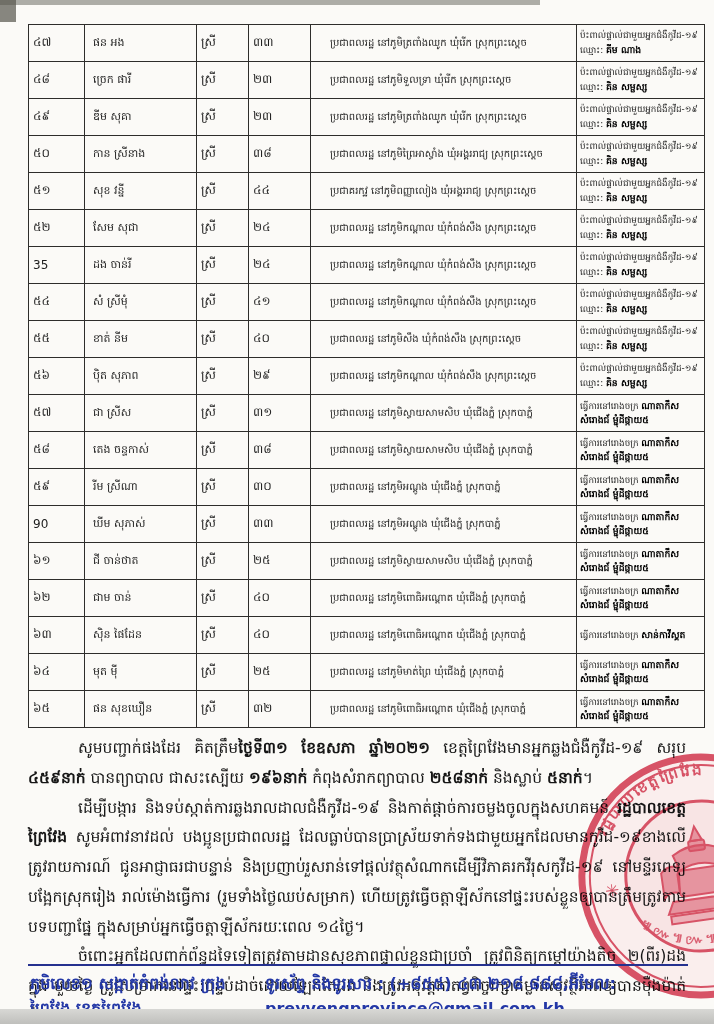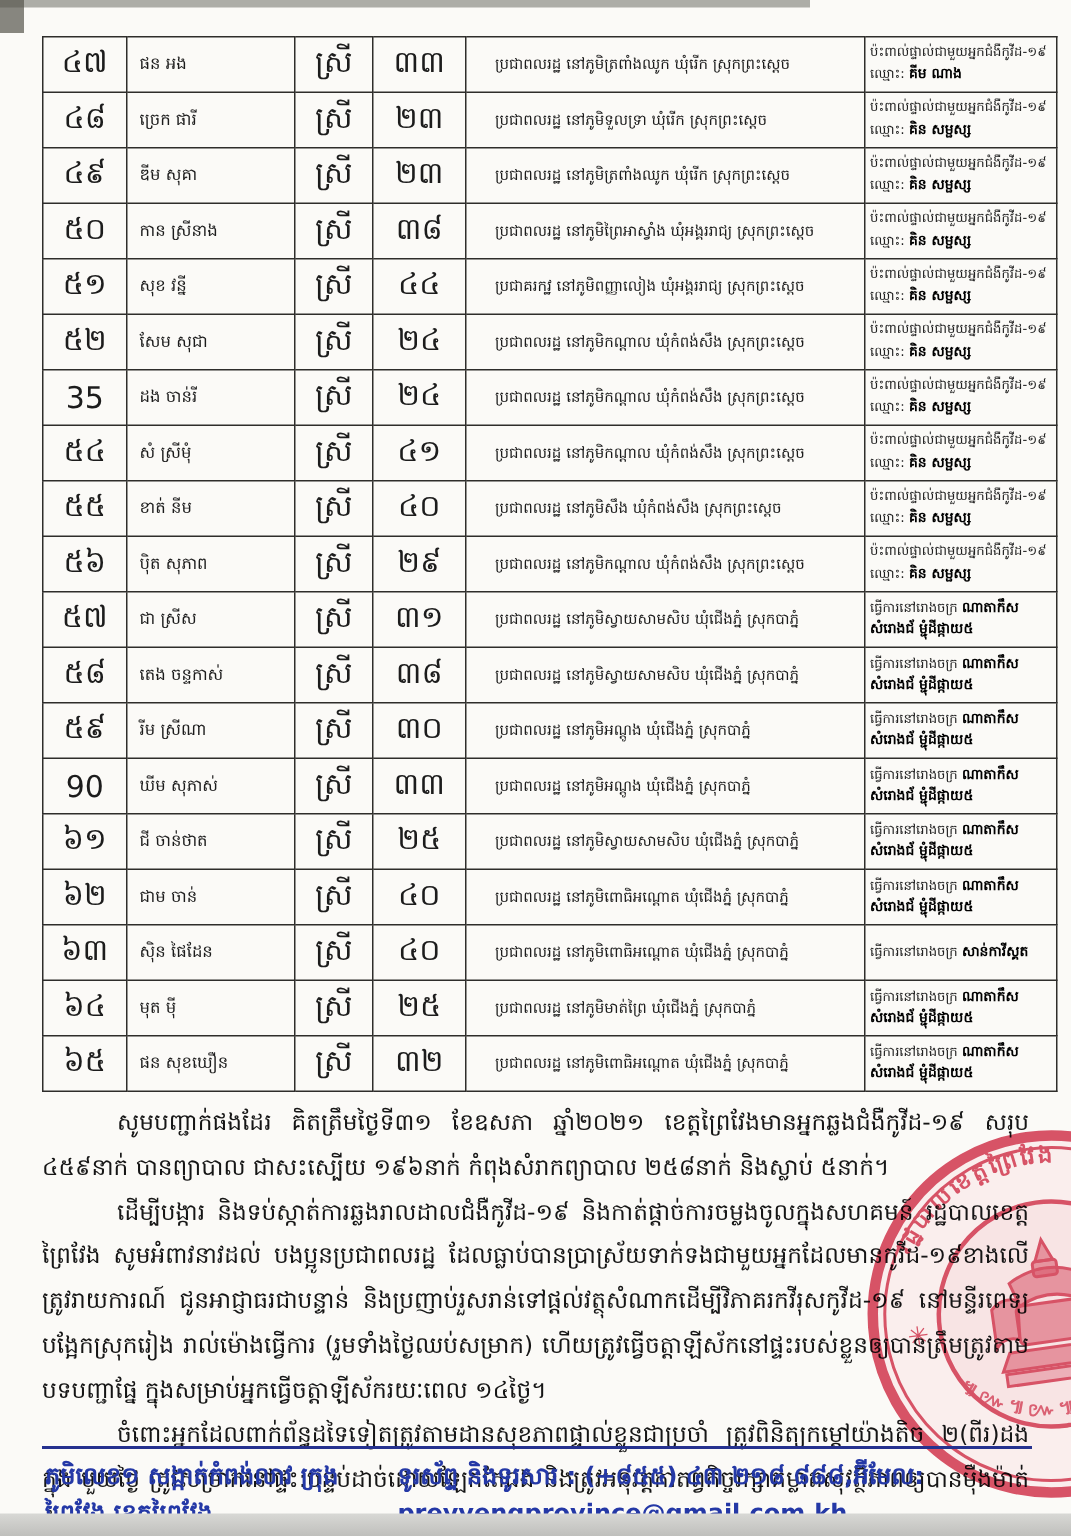--- a/index.html
+++ b/index.html
@@ -16,30 +16,30 @@
   .photo-top-shadow { position:absolute; left:0; top:0; width:540px; height:5px; background:#6d6d66; opacity:.55; }
   .photo-corner { position:absolute; left:0; top:0; width:16px; height:22px; background:#55544c; opacity:.7; }
   .photo-bottom-strip { position:absolute; left:0; bottom:0; width:714px; height:15px; background:linear-gradient(#d8d8d5,#bfbfbc); }
 
   
   .case-table { position:absolute; left:28px; top:24px; width:676px; border-collapse:collapse; table-layout:fixed; }
   .case-table td { border:1.4px solid #2e2d2b; vertical-align:middle; padding:2px 4px; overflow:hidden; }
   .case-table tr { height:37px; }
   col.c-no { width:56px; } col.c-name { width:112px; } col.c-sex { width:52px; }
   col.c-age { width:62px; } col.c-addr { width:266px; } col.c-note { width:128px; }
-  td.no, td.sex, td.age { text-align:center; font-size:20px; }
+  td.no, td.sex, td.age { font-size:12px; }
   td.name { font-size:11px; padding-left:8px; }
   td.addr { font-size:10px; padding-left:19px; }
   td.note { font-size:8.8px; line-height:1.5; padding:1px 3px; color:#222; }
   td.note b { font-size:9.3px; color:#000; }
 
   
   .bodytext { position:absolute; left:28px; top:734px; width:658px; font-size:15.5px; line-height:1.92; text-align:justify; color:#151515; }
   .para { text-indent:50px; }
-  .para b { font-weight:normal; }
+  .para b { font-weight:bold; }
 
   
   .footer-rule { position:absolute; left:28px; top:964px; width:660px; border-top:2.5px solid #25318f; }
   .footer { position:absolute; left:30px; top:972px; width:660px; display:flex; justify-content:space-between; color:#2438a6; }
   .footer .fcol { line-height:1.55; }
   .footer .km { font-size:16px; font-weight:bold; }
   .footer .en { font-size:10.5px; }
   .footer .fright { text-align:left; }
 
   

